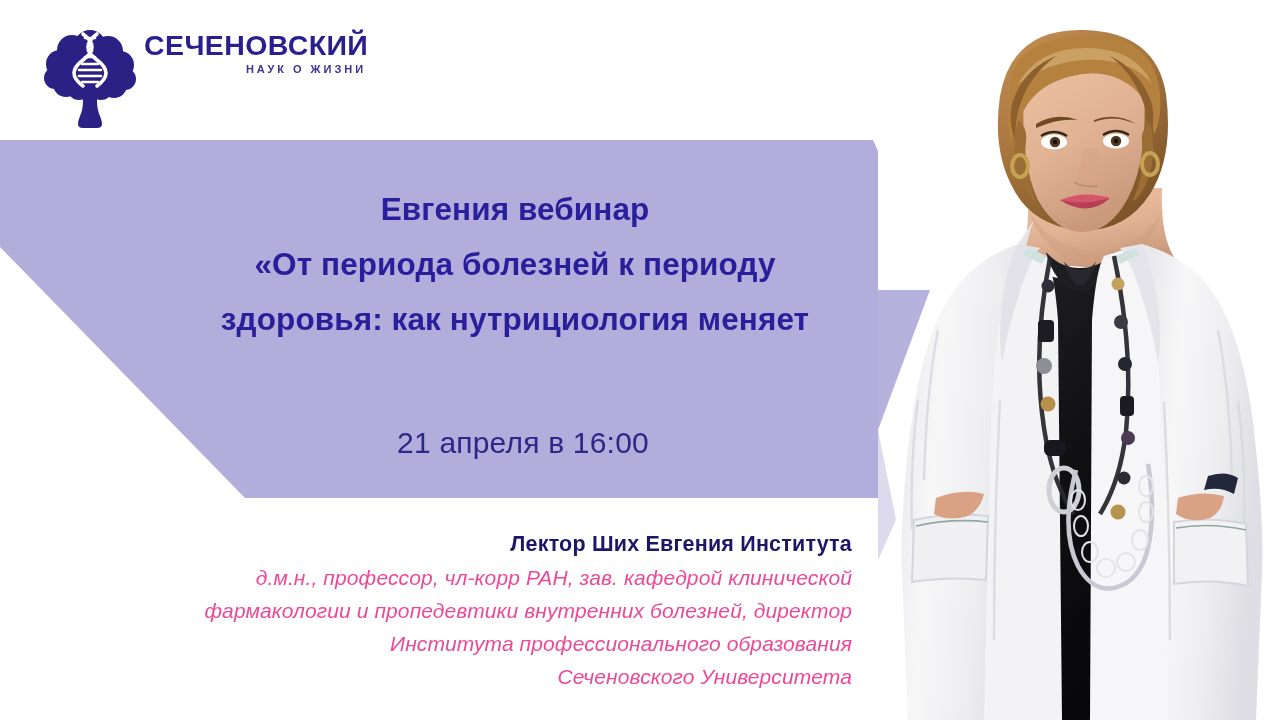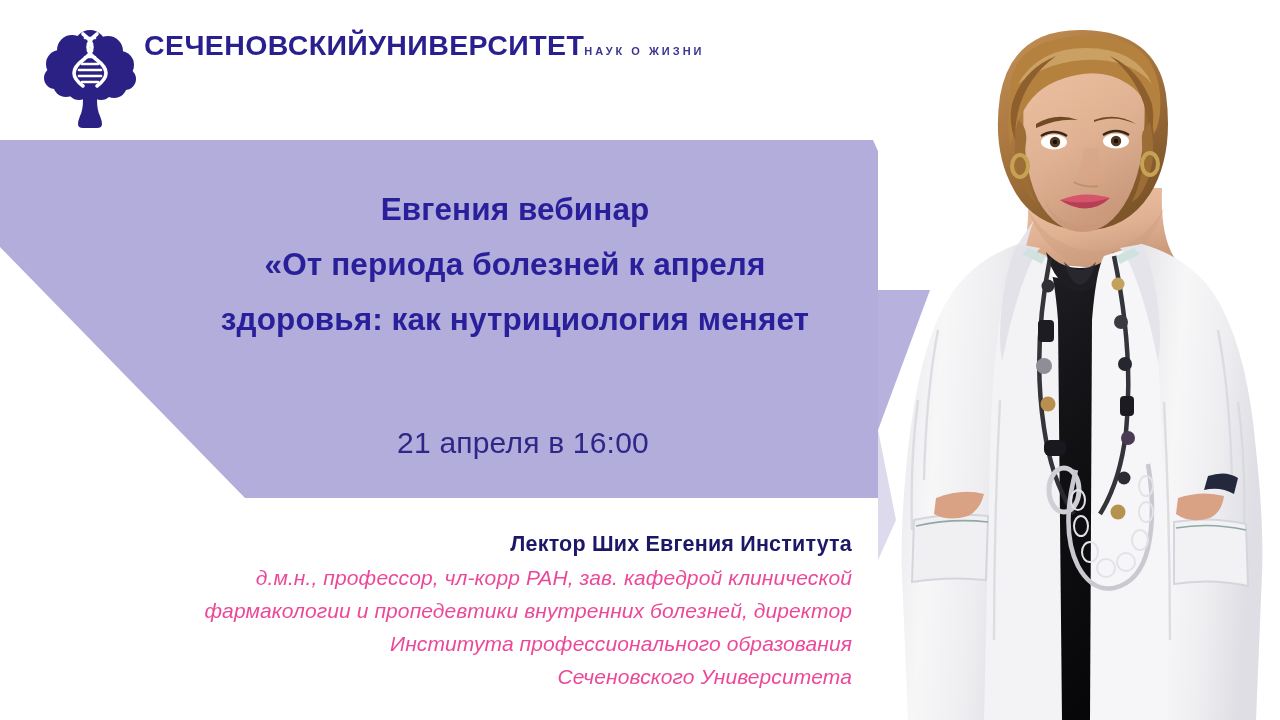--- a/index.html
+++ b/index.html
@@ -30,21 +30,21 @@
   }
   #logo-mark {
     width: 96px;
     height: 104px;
     flex: 0 0 96px;
   }
   #logo-words {
     margin-left: 6px;
     padding-top: 6px;
     display: flex;
-    flex-direction: row;
+    flex-direction: column;
     align-items: flex-end;
   }
   .logo-line {
     color: #291f8f;
     font-weight: bold;
     font-size: 28.5px;
     line-height: 30px;
     letter-spacing: 0.4px;
     white-space: nowrap;
   }
@@ -174,28 +174,27 @@
         <line x1="46" y1="27" x2="50" y2="27"></line>
         <line x1="43" y1="33" x2="53" y2="33"></line>
         <line x1="40" y1="40" x2="56" y2="40"></line>
         <line x1="37" y1="46" x2="59" y2="46"></line>
         <line x1="37" y1="52" x2="59" y2="52"></line>
         <line x1="40" y1="58" x2="56" y2="58"></line>
       </g>
     </svg>
     <div id="logo-words">
       <div class="logo-line">СЕЧЕНОВСКИЙ</div>
-      <div class="logo-line">УНИВЕРСИТЕТ</div>
       <div id="logo-tagline">НАУК О ЖИЗНИ</div>
     </div>
   </div>
 
   <div id="title-block">
     <div class="title-line">Евгения вебинар</div>
-    <div class="title-line">«От периода болезней к апреля</div>
+    <div class="title-line">«От периода болезней к периоду</div>
     <div class="title-line">здоровья: как нутрициология меняет</div>
   </div>
 
   <div id="date-line">21 апреля в 16:00</div>
 
   <div id="lecturer-block">
     <div id="lecturer-name">Лектор Ших Евгения Института</div>
     <div class="lecturer-detail">д.м.н., профессор, чл-корр РАН, зав. кафедрой клинической</div>
     <div class="lecturer-detail">фармакологии и пропедевтики внутренних болезней, директор</div>
     <div class="lecturer-detail">Института профессионального образования</div>

